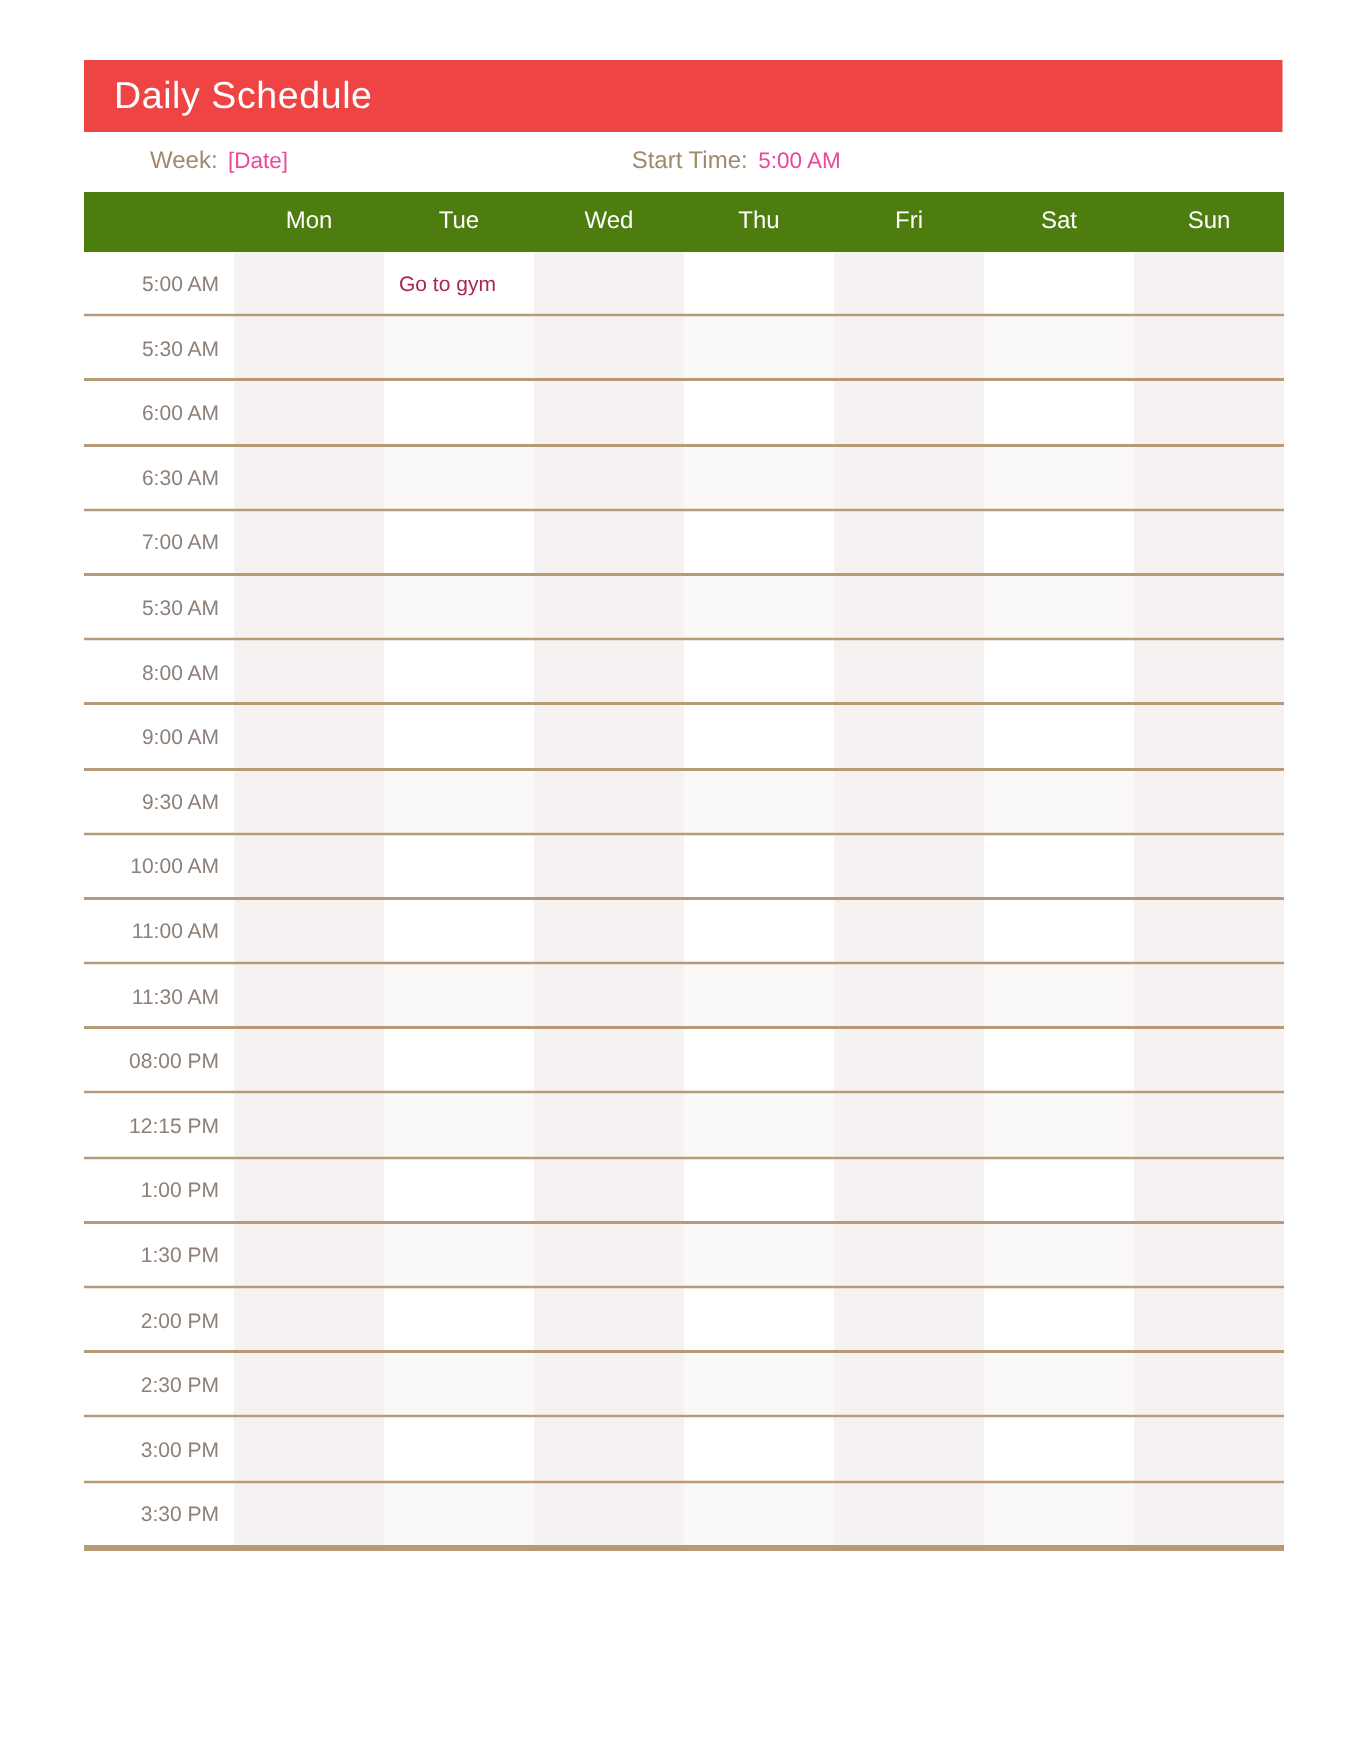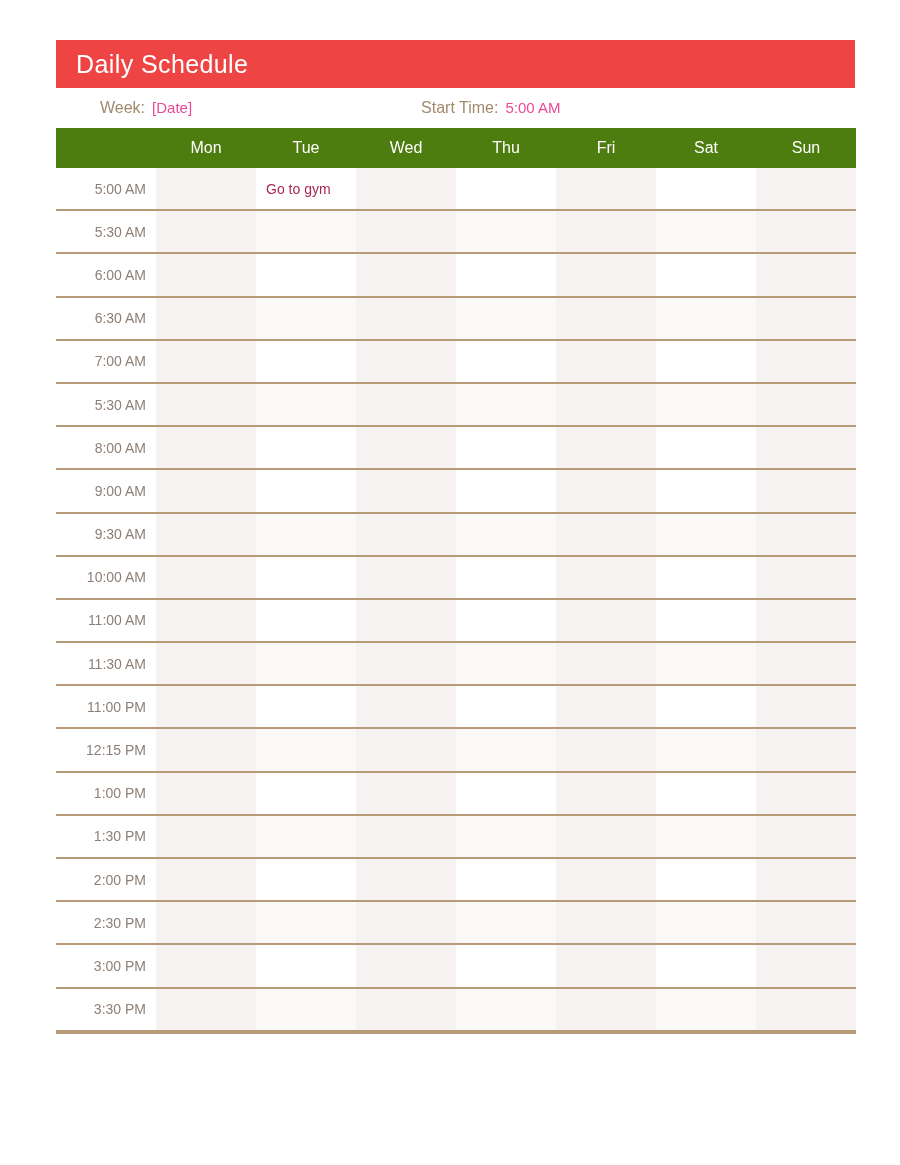--- a/index.html
+++ b/index.html
@@ -269,21 +269,21 @@
           <div class="time-cell">11:30 AM</div>
           <div class="day-cell shade"></div>
           <div class="day-cell light"></div>
           <div class="day-cell shade"></div>
           <div class="day-cell light"></div>
           <div class="day-cell shade"></div>
           <div class="day-cell light"></div>
           <div class="day-cell shade"></div>
         </div>
         <div class="row">
-          <div class="time-cell">11:00 PM</div>
+          <div class="time-cell">08:00 PM</div>
           <div class="day-cell shade"></div>
           <div class="day-cell light"></div>
           <div class="day-cell shade"></div>
           <div class="day-cell light"></div>
           <div class="day-cell shade"></div>
           <div class="day-cell light"></div>
           <div class="day-cell shade"></div>
         </div>
         <div class="row alt">
           <div class="time-cell">12:15 PM</div>

